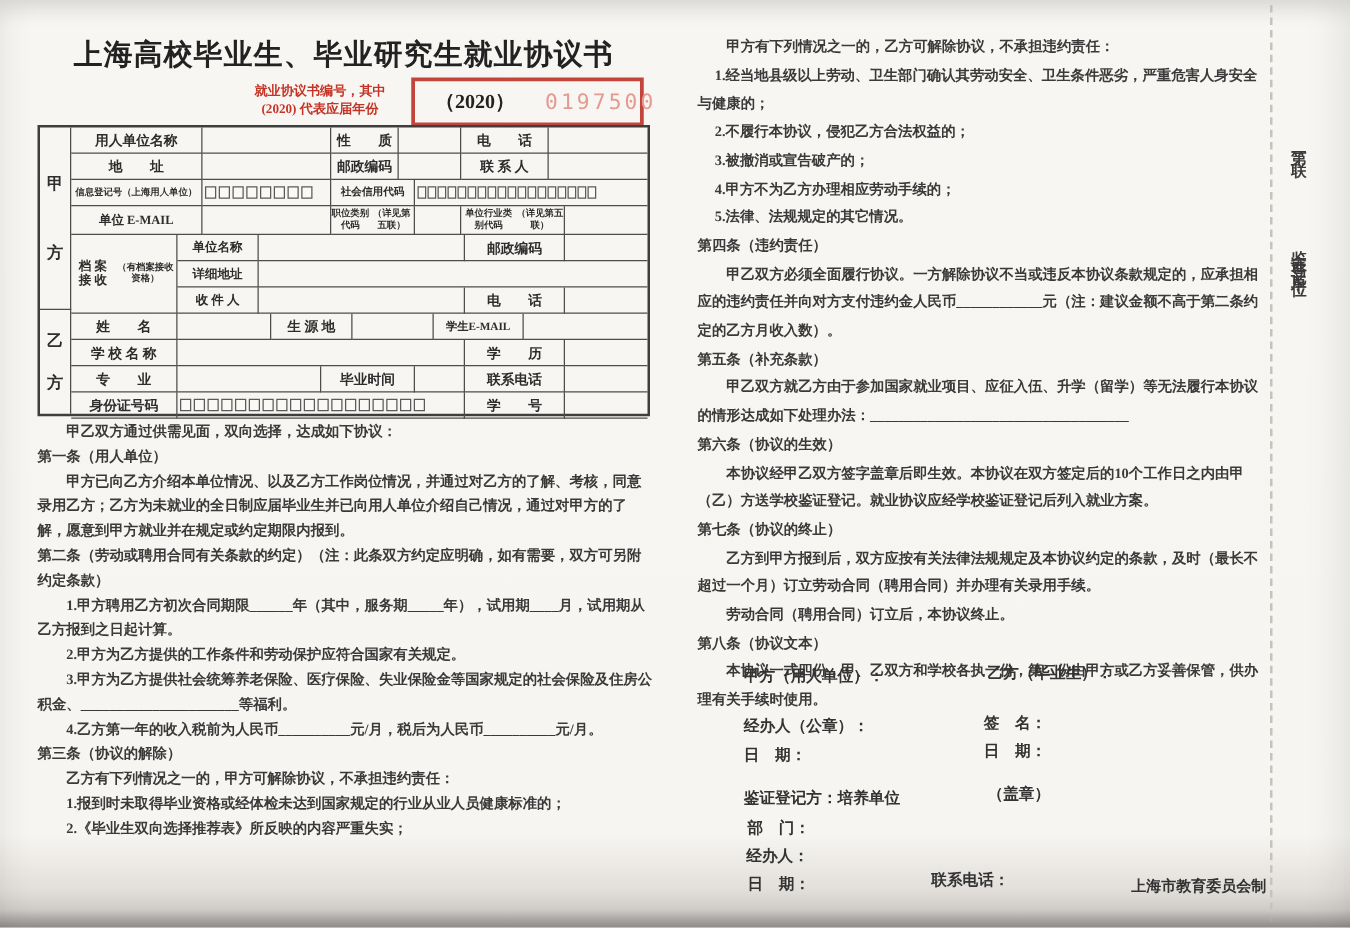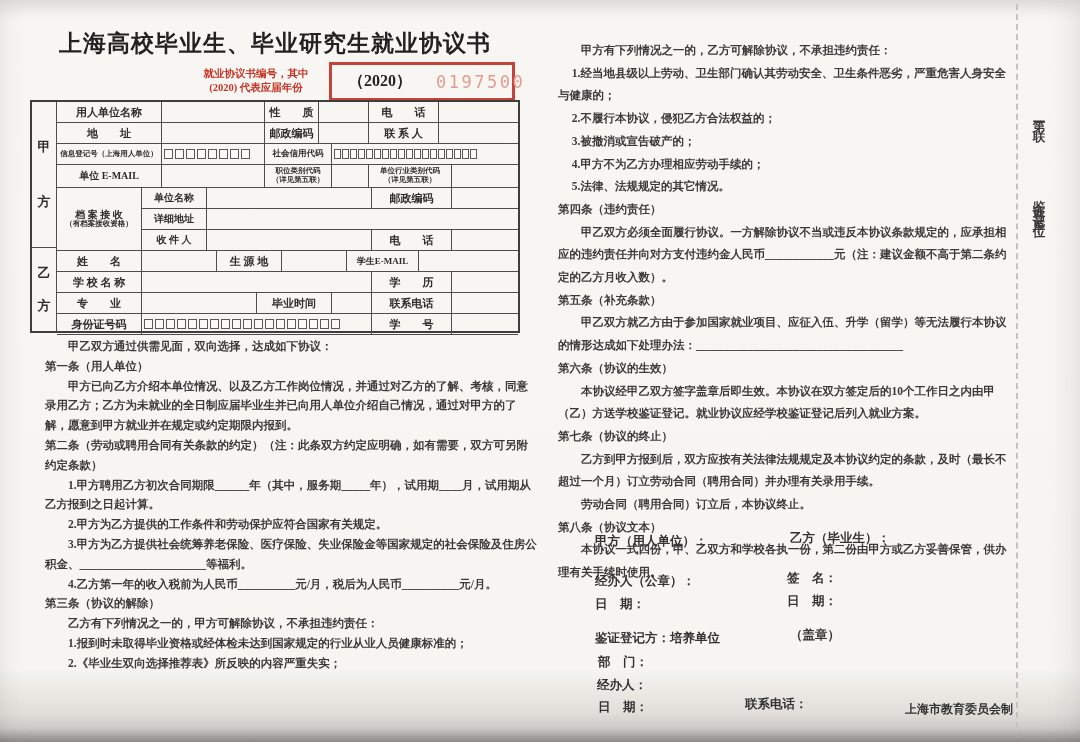--- a/index.html
+++ b/index.html
@@ -26,32 +26,32 @@
   .pcol{width:25px;display:flex;flex-direction:column;flex:0 0 auto;}
   .pcell{display:flex;flex-direction:column;justify-content:space-evenly;align-items:center;
     font-size:13px;font-weight:700;border-right:1px solid #4d4d4d;border-bottom:1px solid #4d4d4d;}
   .pcell:last-child{border-bottom:none;}
   .main{flex:1;display:flex;flex-direction:column;}
   .frow{display:flex;flex:0 0 auto;}
   .fc{border-right:1px solid #4d4d4d;border-bottom:1px solid #4d4d4d;display:flex;
     align-items:center;justify-content:center;text-align:center;font-weight:700;
     font-size:11px;color:#2d2d2d;overflow:hidden;flex:0 0 auto;}
   .fc.grow{flex:1 1 auto;border-right:none;}
-  .fc.col{flex-direction:column;line-height:1.15;}
+  .fc.col{flex-direction:row;line-height:1.15;}
   .sm{font-size:7.5px;}
   .s9{font-size:9px;}
   .s10{font-size:10px;}
   .boxes{justify-content:flex-start;padding-left:2px;}
   .cb{width:9px;height:10px;border:1px solid #5a5a5a;background:#fbf9f5;margin-right:2px;flex:0 0 auto;}
   .tight .cb{width:7px;margin-right:1px;}
   .subcol{flex:1;display:flex;flex-direction:column;}
   
   .body-text p{margin:0;font-size:11.5px;font-weight:600;color:#3a3a3a;}
-  .left-body{position:absolute;left:30px;top:337px;width:492px;line-height:19.8px;margin-left:15px;}
-  .right-body{position:absolute;left:558px;top:27px;width:452px;line-height:22.7px;margin-top:12px;}
+  .left-body{position:absolute;left:30px;top:337px;width:492px;line-height:19.8px;}
+  .right-body{position:absolute;left:558px;top:27px;width:452px;line-height:22.7px;}
   .ind{text-indent:2em;}
   .num{text-indent:1.2em;}
   .cl{text-indent:0;}
   
   .sig{position:absolute;left:558px;top:525px;width:452px;height:200px;font-size:12.5px;font-weight:700;}
   .sig span{position:absolute;white-space:nowrap;color:#333;}
   
   .perforation{position:absolute;left:1016px;top:4px;height:734px;border-left:2px dashed #c6c2bd;}
   .side-label{position:absolute;left:1030px;writing-mode:vertical-rl;font-size:12.5px;
     font-weight:700;letter-spacing:5px;color:#3a3a3a;}

